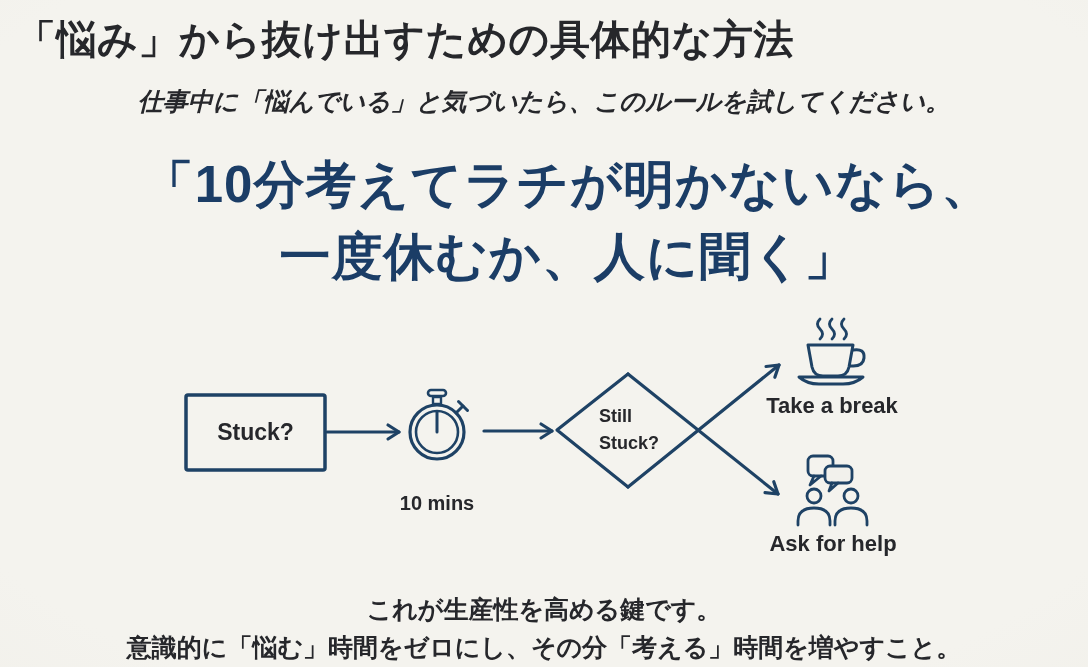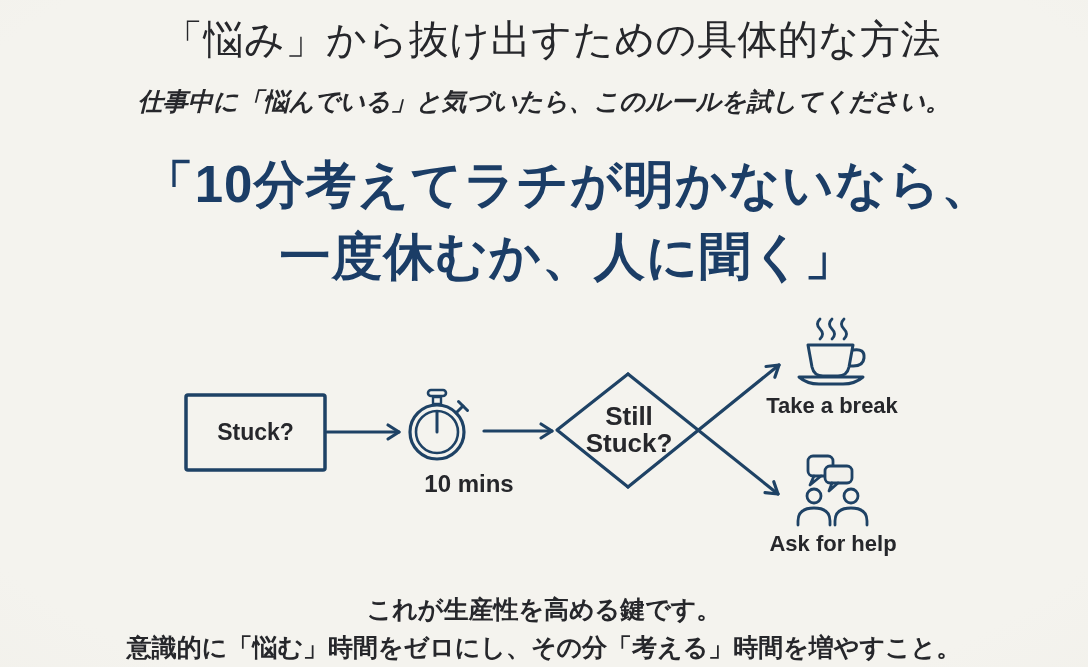--- a/index.html
+++ b/index.html
@@ -12,22 +12,21 @@
   .canvas{
     position:relative;
     width:1088px;height:667px;
     overflow:hidden;
     background:radial-gradient(115% 115% at 50% 46%, #f4f3ee 55%, #edebe4 100%);
     font-family:"Liberation Sans","DejaVu Sans",sans-serif;
     color:var(--ink);
   }
   .title{
     position:absolute;top:12px;left:16px;right:0;
-    text-align:center;
-    font-size:40px;font-weight:400;letter-spacing:.5px;
+    font-size:40px;font-weight:700;letter-spacing:.5px;
     color:var(--ink);
   }
   .subtitle{
     position:absolute;top:85px;left:0;right:0;
     text-align:center;
     font-size:25px;font-weight:600;
     color:var(--ink);
     font-style:italic;
   }
   .quote{
@@ -44,23 +43,23 @@
     color:var(--ink);
   }
   .diagram{
     position:absolute;left:0;top:0;width:1088px;height:667px;
   }
   .nav-stroke{stroke:var(--navy);fill:none;stroke-linecap:round;stroke-linejoin:round;}
   .bgfill{fill:var(--background);}
   .lbl{position:absolute;color:var(--ink);font-weight:600;white-space:nowrap;}
   .lbl-stuck{left:186px;top:395px;width:139px;height:75px;
     display:flex;align-items:center;justify-content:center;font-size:23px;}
-  .lbl-mins{left:437px;top:470px;transform:translateX(-50%);font-size:24px;margin-left:32px;}
+  .lbl-mins{left:437px;top:492px;transform:translateX(-50%);font-size:20px;}
   .lbl-decision{left:629px;top:403px;transform:translateX(-50%);
-    font-size:26px;line-height:27px;text-align:center;}
+    font-size:18px;line-height:27px;}
   .lbl-break{left:832px;top:393px;transform:translateX(-50%);font-size:22px;}
   .lbl-help{left:833px;top:531px;transform:translateX(-50%);font-size:22px;}
 </style>
 </head>
 <body>
 
 <div class="canvas">
 
   <div class="title">「悩み」から抜け出すための具体的な方法</div>
   <div class="subtitle">仕事中に「悩んでいる」と気づいたら、このルールを試してください。</div>

